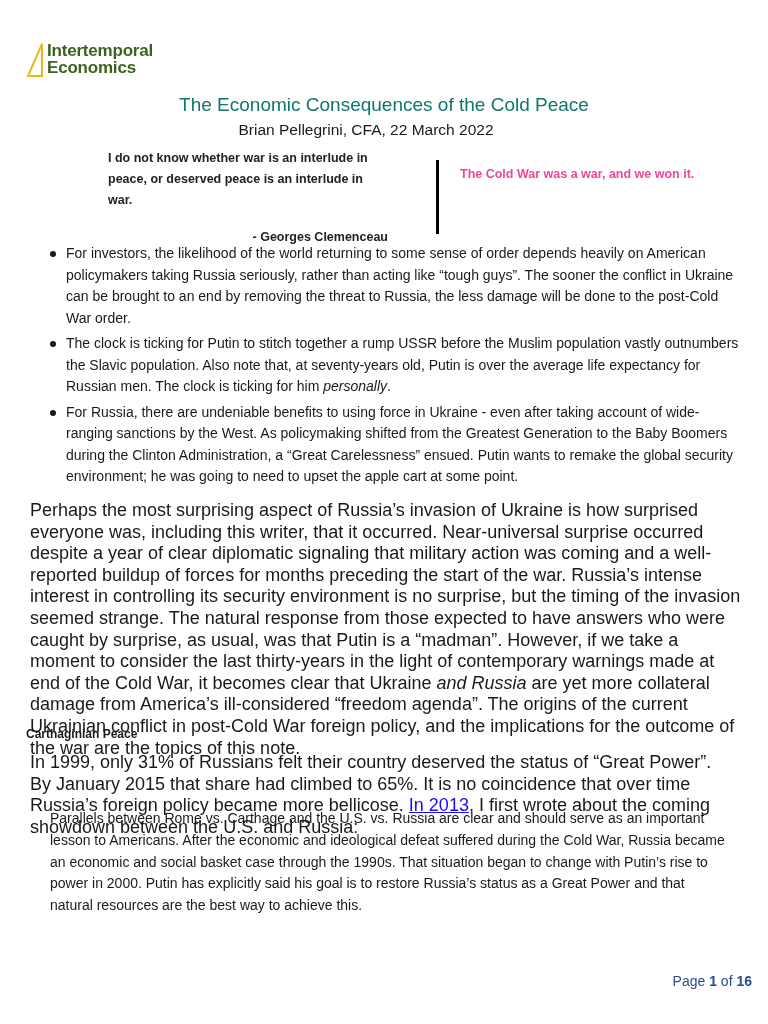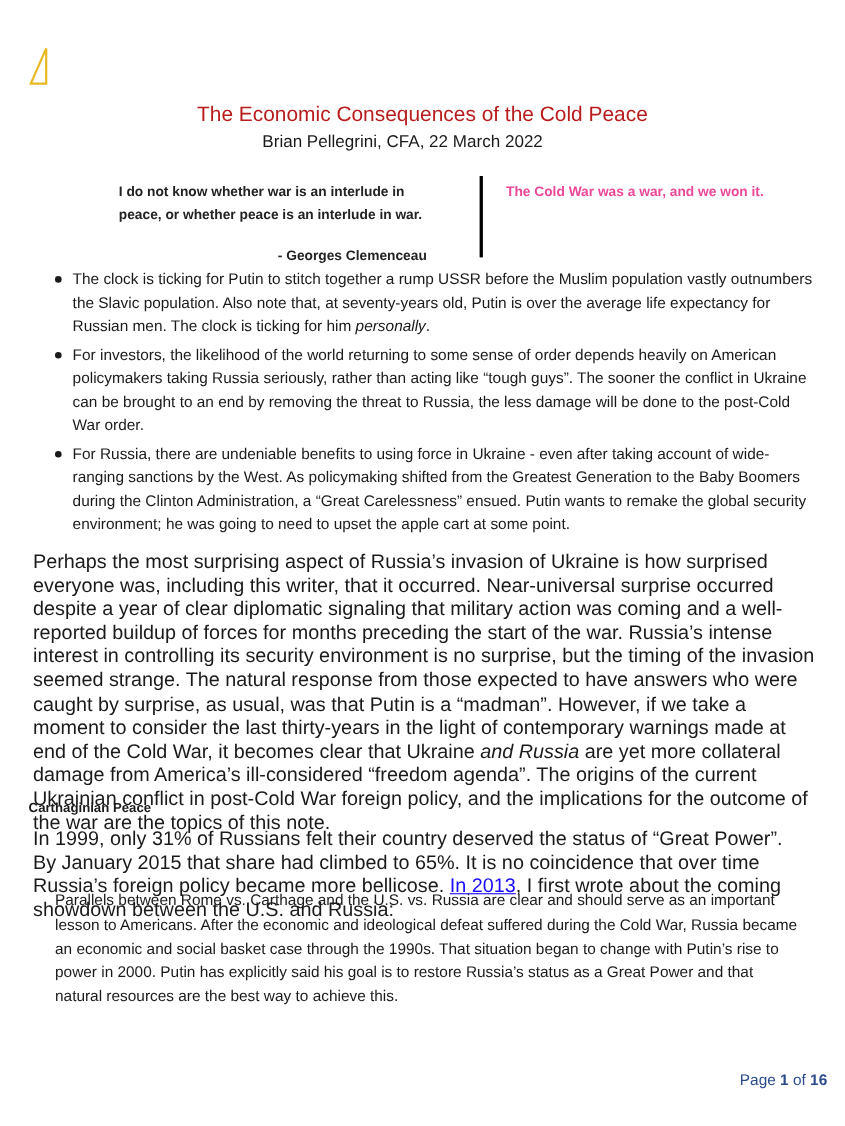--- a/index.html
+++ b/index.html
@@ -6,25 +6,25 @@
   body { width: 768px; height: 1024px; position: relative; overflow: hidden;
          font-family: "Liberation Sans", sans-serif; color: #1a1a1a; }
   .page { position: absolute; left: 0; top: 0; width: 768px; height: 1024px; }
 
   .logo { position: absolute; left: 26px; top: 42px; height: 40px; display: flex; align-items: flex-start; }
   .logo svg { width: 18px; height: 36px; margin-right: 3px; }
   .logo-text { display: flex; flex-direction: column; font-weight: bold; color: #3b6320;
                font-size: 17px; line-height: 17px; letter-spacing: -0.2px; }
 
   .title { position: absolute; left: 0; width: 768px; top: 94px; text-align: center;
-           font-size: 19px; color: #b91c1c; }
+           font-size: 19px; color: #0f766e; }
   .subtitle { position: absolute; left: 0; width: 732px; top: 121px; text-align: center;
               font-size: 15.5px; color: #1a1a1a; }
 
-  .quote-left { position: absolute; left: 108px; top: 164px; width: 280px; font-size: 12.5px;
+  .quote-left { position: absolute; left: 108px; top: 148px; width: 280px; font-size: 12.5px;
                 font-weight: bold; line-height: 21px; color: #222; }
   .quote-left .attr { text-align: right; display: block; margin-top: 16px; }
   .divider { position: absolute; left: 436px; top: 160px; width: 3px; height: 74px; background: #000; }
   .quote-right { position: absolute; left: 460px; top: 164px; width: 240px; font-size: 12.5px;
                  font-weight: bold; line-height: 21px; color: #ec4899; }
   .quote-right .attr { text-align: right; display: block; padding-right: 2px; }
 
   .bullets { position: absolute; left: 46px; top: 243px; width: 700px; margin: 0; padding: 0; list-style: none;
              font-size: 14px; line-height: 21.5px; }
   .bullets li { position: relative; padding-left: 20px; margin-bottom: 4px; }
@@ -43,43 +43,47 @@
 </style>
 </head>
 <body>
 
 <div class="page">
 
   <div class="logo">
     <svg viewBox="0 0 18 36">
       <polygon points="16,2 16,34 2,34" fill="none" stroke="#e8b820" stroke-width="2"></polygon>
     </svg>
+    <div class="logo-text">
+      <span>Intertemporal</span>
+      <span>Economics</span>
+    </div>
   </div>
 
   <div class="title">The Economic Consequences of the Cold Peace</div>
   <div class="subtitle">Brian Pellegrini, CFA, 22 March 2022</div>
 
   <div class="quote-left">
     <div>I do not know whether war is an interlude in</div>
-    <div>peace, or whether peace is an interlude in war.</div>
+    <div>peace, or deserved peace is an interlude in war.</div>
     <span class="attr">- Georges Clemenceau</span>
   </div>
   <div class="divider"></div>
   <div class="quote-right">
     <div>The Cold War was a war, and we won it.</div>
   </div>
 
   <ul class="bullets">
     <li>
       <span class="dot"></span>
-      <span>The clock is ticking for Putin to stitch together a rump USSR before the Muslim population vastly outnumbers the Slavic population.  Also note that, at seventy-years old, Putin is over the average life expectancy for Russian men.  The clock is ticking for him </span><em>personally</em><span>.</span>
+      <span>For investors, the likelihood of the world returning to some sense of order depends heavily on American policymakers taking Russia seriously, rather than acting like “tough guys”.  The sooner the conflict in Ukraine can be brought to an end by removing the threat to Russia, the less damage will be done to the post-Cold War order.</span>
     </li>
     <li>
       <span class="dot"></span>
-      <span>For investors, the likelihood of the world returning to some sense of order depends heavily on American policymakers taking Russia seriously, rather than acting like “tough guys”.  The sooner the conflict in Ukraine can be brought to an end by removing the threat to Russia, the less damage will be done to the post-Cold War order.</span>
+      <span>The clock is ticking for Putin to stitch together a rump USSR before the Muslim population vastly outnumbers the Slavic population.  Also note that, at seventy-years old, Putin is over the average life expectancy for Russian men.  The clock is ticking for him </span><em>personally</em><span>.</span>
     </li>
     <li>
       <span class="dot"></span>
       <span>For Russia, there are undeniable benefits to using force in Ukraine - even after taking account of wide-ranging sanctions by the West.  As policymaking shifted from the Greatest Generation to the Baby Boomers during the Clinton Administration, a “Great Carelessness” ensued.  Putin wants to remake the global security environment; he was going to need to upset the apple cart at some point.</span>
     </li>
   </ul>
 
   <p class="para p1">
     <span>Perhaps the most surprising aspect of Russia’s invasion of Ukraine is how surprised everyone was, including this writer, that it occurred.  Near-universal surprise occurred despite a year of clear diplomatic signaling that military action was coming and a well-reported buildup of forces for months preceding the start of the war.  Russia’s intense interest in controlling its security environment is no surprise, but the timing of the invasion seemed strange.  The natural response from those expected to have answers who were caught by surprise, as usual, was that Putin is a “madman”.  However, if we take a moment to consider the last thirty-years in the light of contemporary warnings made at end of the Cold War, it becomes clear that Ukraine </span><em>and Russia</em><span> are yet more collateral damage from America’s ill-considered “freedom agenda”.  The origins of the current Ukrainian conflict in post-Cold War foreign policy, and the implications for the outcome of the war are the topics of this note.</span>
   </p>

